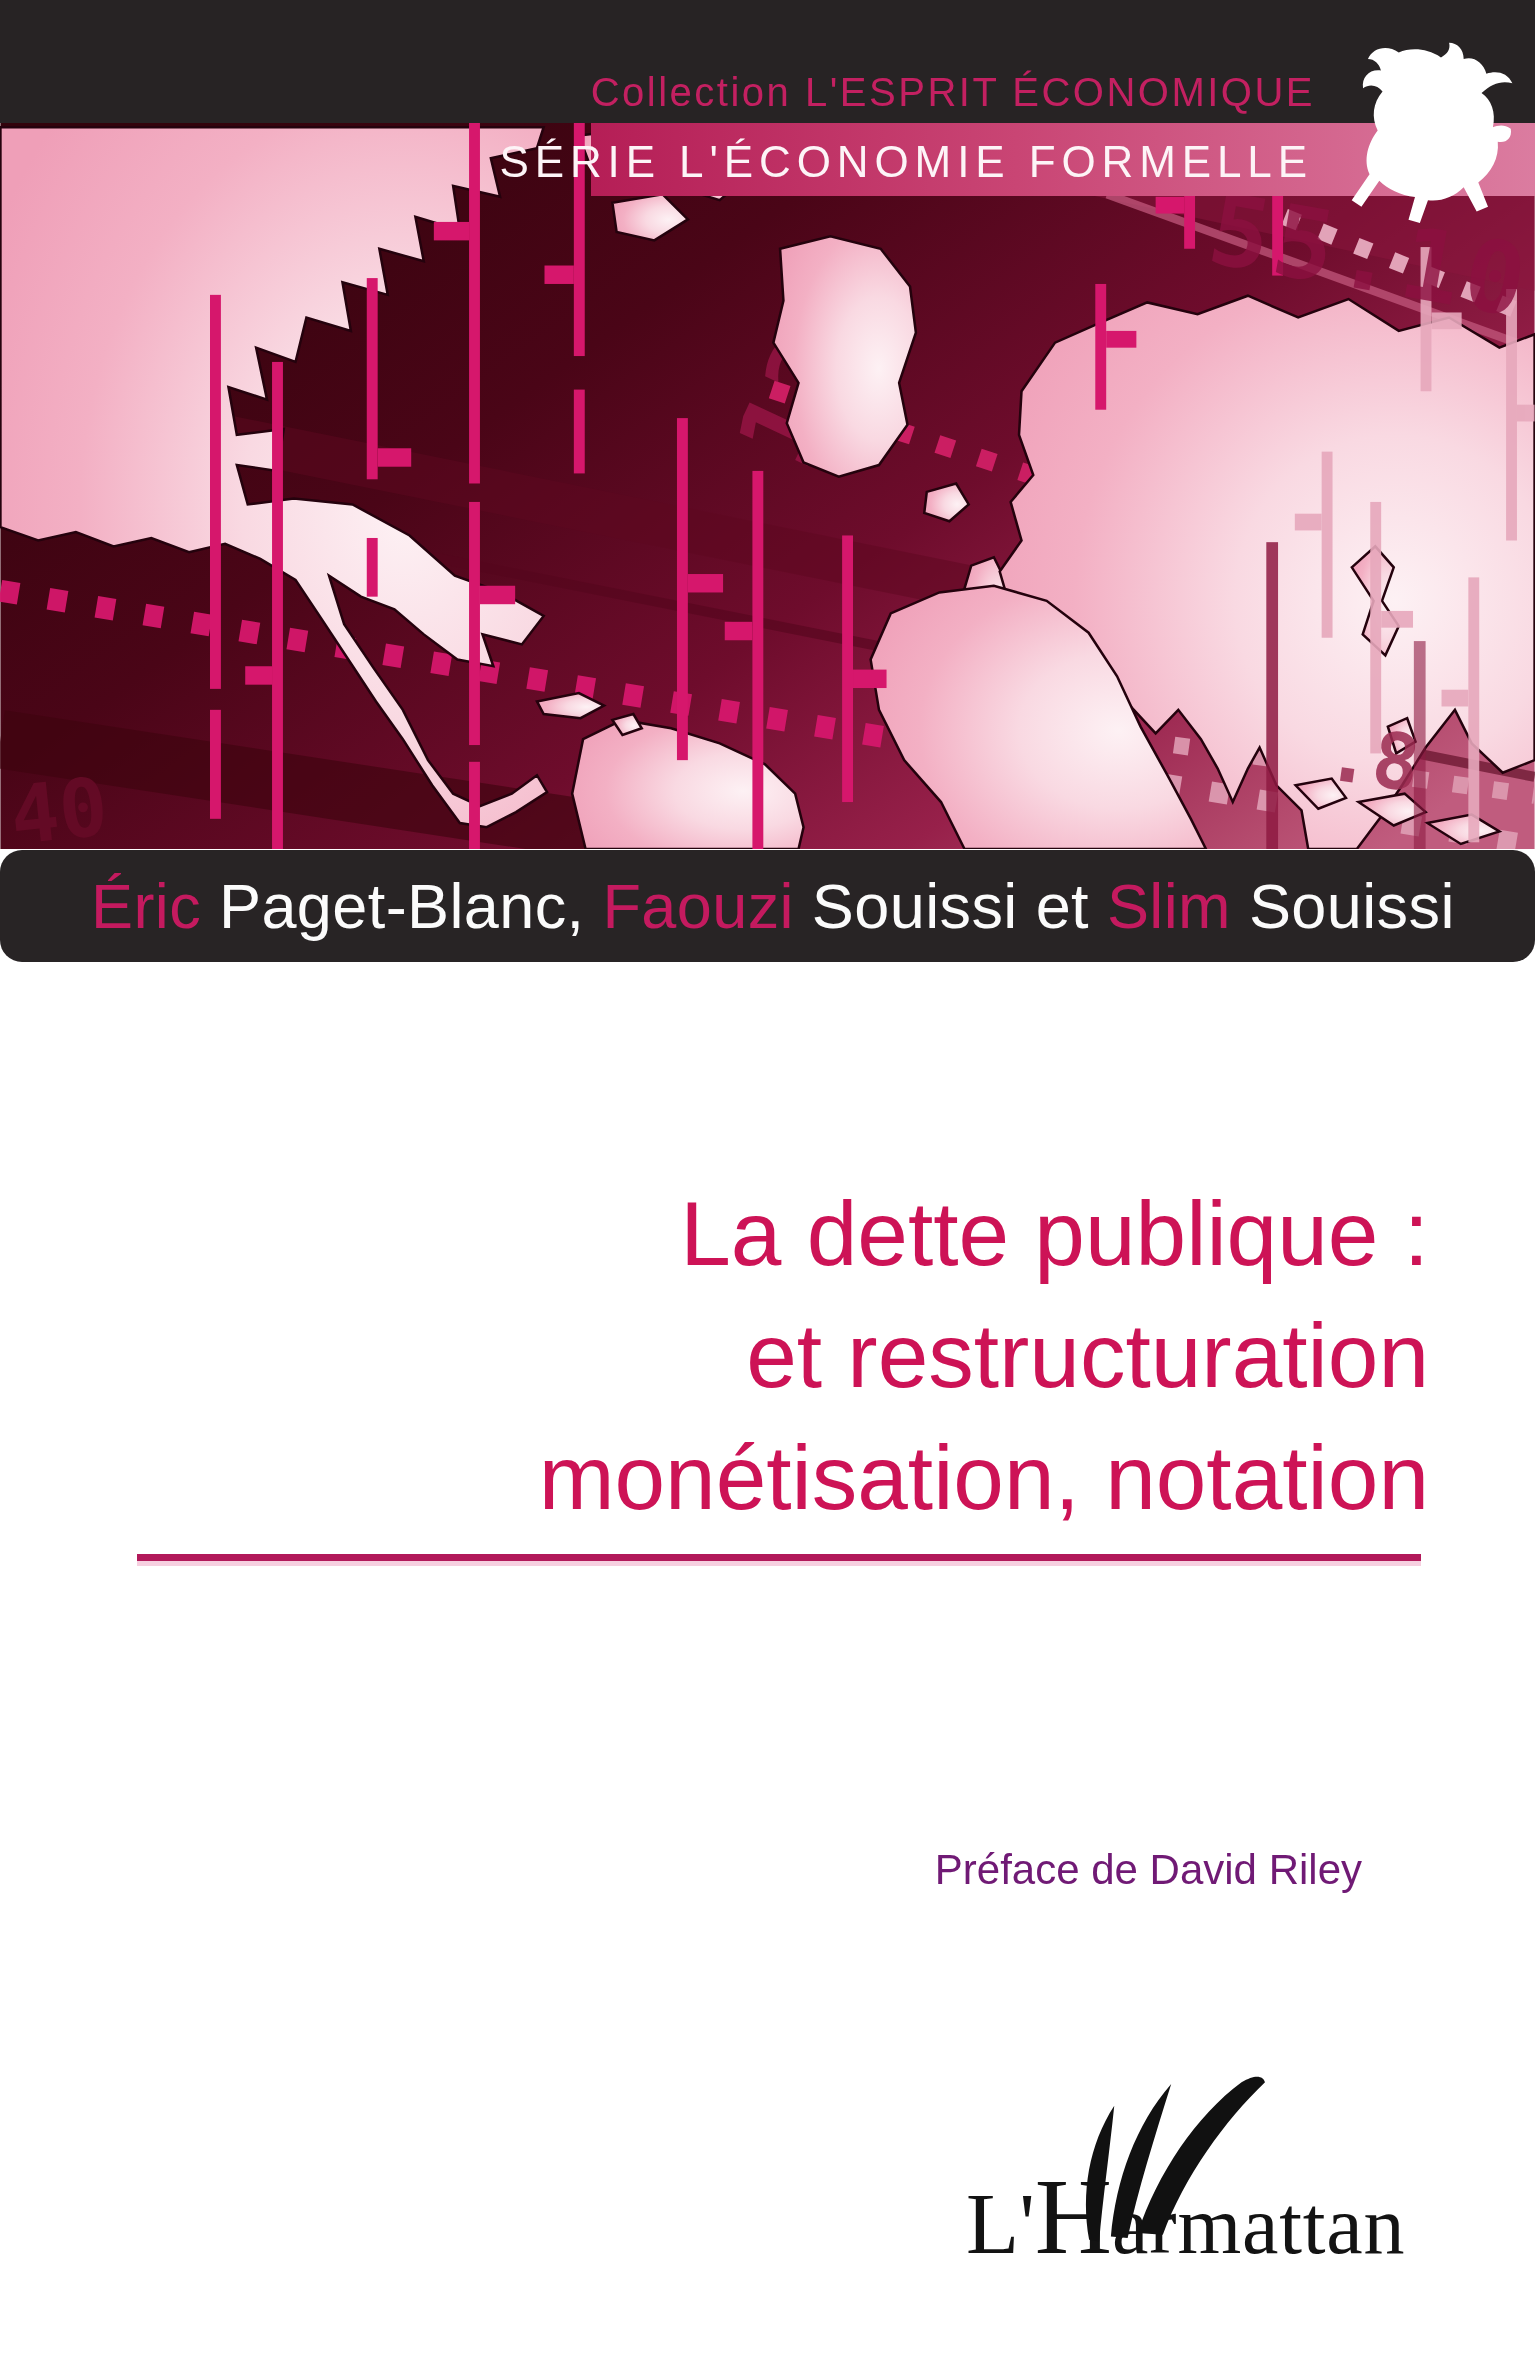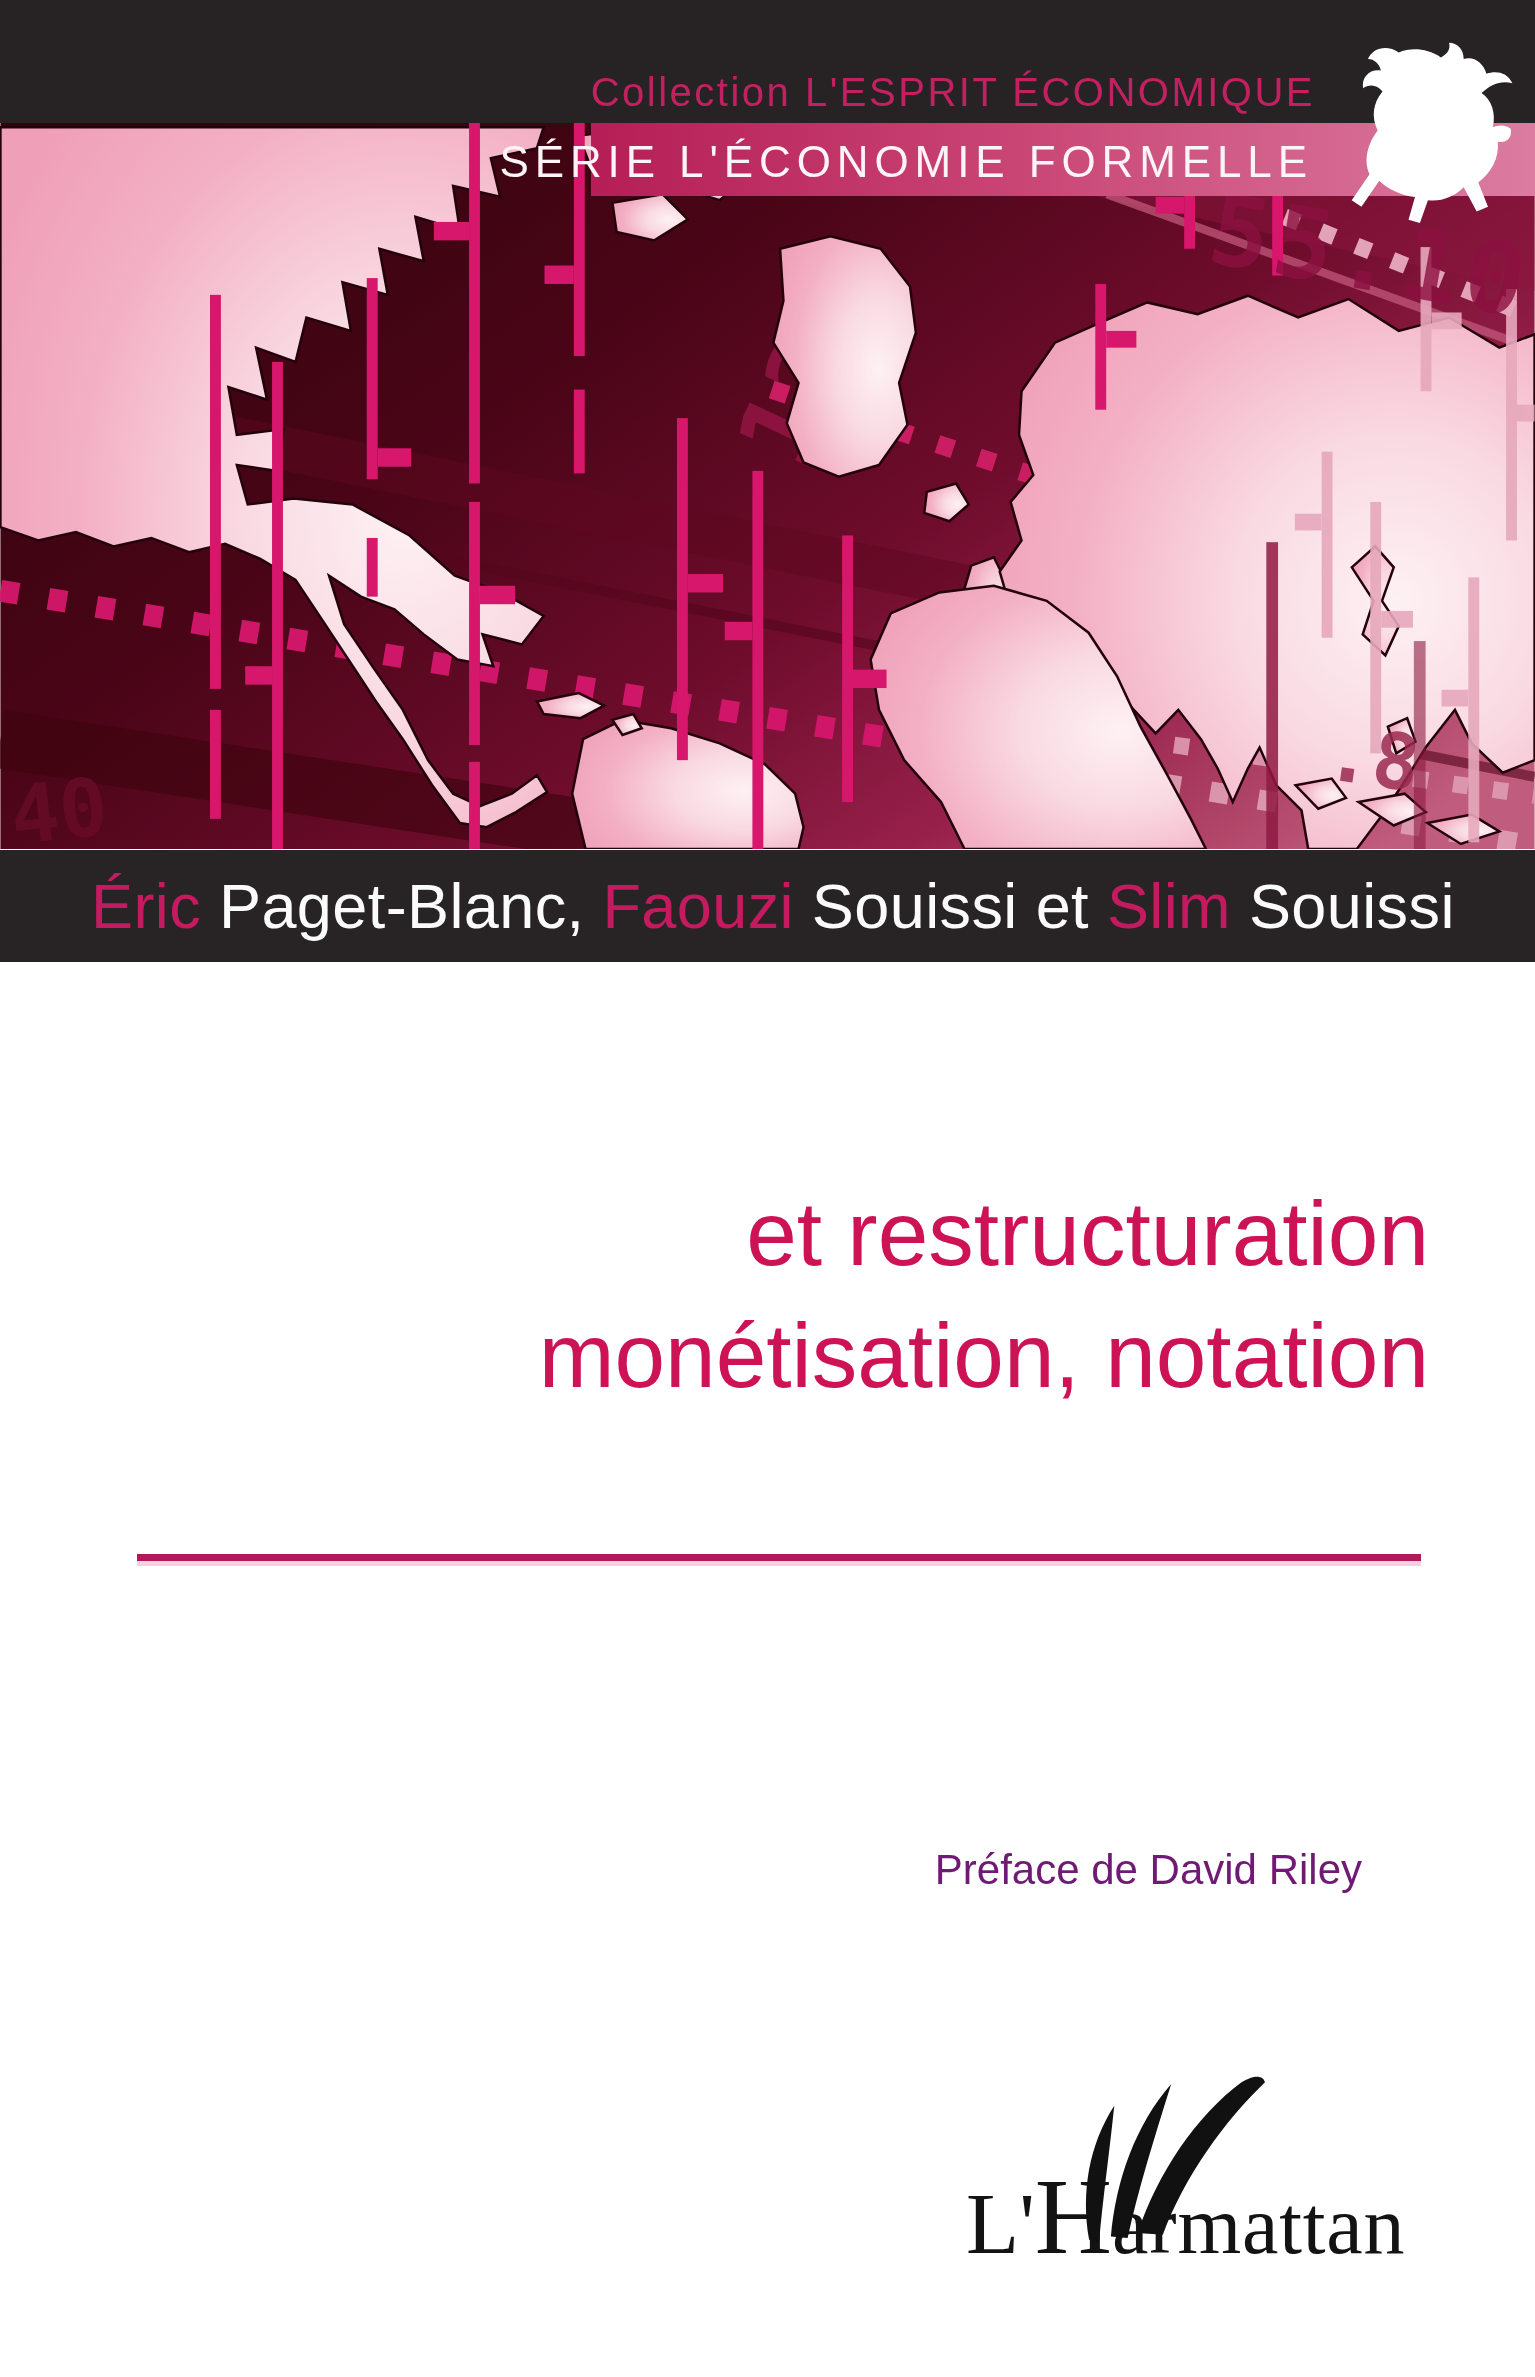--- a/index.html
+++ b/index.html
@@ -23,21 +23,21 @@
     color:#FDF4F7;white-space:pre;text-align:right;
   }
   
   .map-wrap{position:absolute;left:0;top:123px;width:1535px;height:726px;}
   .map-wrap svg{display:block;}
   
   .bull{position:absolute;left:1303px;top:39px;width:211px;height:191px;z-index:6;}
   
   .author-band{
     position:absolute;left:0;top:850px;width:1535px;height:112px;background:#282425;
-    display:flex;align-items:center;z-index:5;
+    display:flex;align-items:center;z-index:5;border-radius:22px;
   }
   .author-line{margin-left:91px;font-size:63px;color:#FBFBFB;white-space:pre;letter-spacing:0.4px;}
   .author-line .accent{color:#C41A5F;}
   
   .title-block{
     position:absolute;top:1173px;right:114px;text-align:right;
     font-size:91px;line-height:122px;color:#CD1356;z-index:2;
   }
   .title-rule{
     position:absolute;left:137px;top:1554px;width:1284px;height:6.7px;background:#B2195A;
@@ -175,20 +175,21 @@
 
   <svg class="bull" viewBox="0 0 260 230">
     <path fill="#FFFFFF" d="M118,14 C104,4 86,8 80,22 C88,22 94,28 96,36 C82,34 72,44 74,58 C82,52 92,54 98,62 C86,76 84,94 92,110 C80,126 74,146 82,164 L60,196 L72,204 L94,172 C104,182 120,190 138,192 L130,220 L144,224 L154,196 C170,198 186,192 198,180 L214,210 L228,204 L216,174 C232,162 242,144 240,124 C250,126 258,120 256,108 C248,102 240,104 234,106 C238,88 232,72 220,64 C232,52 246,48 258,52 C252,38 238,36 226,40 C222,26 210,18 198,22 C198,10 190,2 180,2 C182,10 178,16 170,20 C152,8 132,8 118,14 Z"></path>
   </svg>
 
   <div class="author-band">
     <div class="author-line"><span class="accent">Éric</span><span> Paget-Blanc, </span><span class="accent">Faouzi</span><span> Souissi et </span><span class="accent">Slim</span><span> Souissi</span></div>
   </div>
 
   <div class="title-block">
+    <div>La dette publique :</div>
     <div>et restructuration</div>
     <div>monétisation, notation</div>
   </div>
   <div class="title-rule"></div>
 
   <div class="preface-line">Préface de David Riley</div>
 
   <svg class="feather" viewBox="0 0 240 230">
     <g fill="#111111">
       <path d="M30,218 C20,162 30,104 60,58 C54,116 46,172 42,220 Z"></path>

